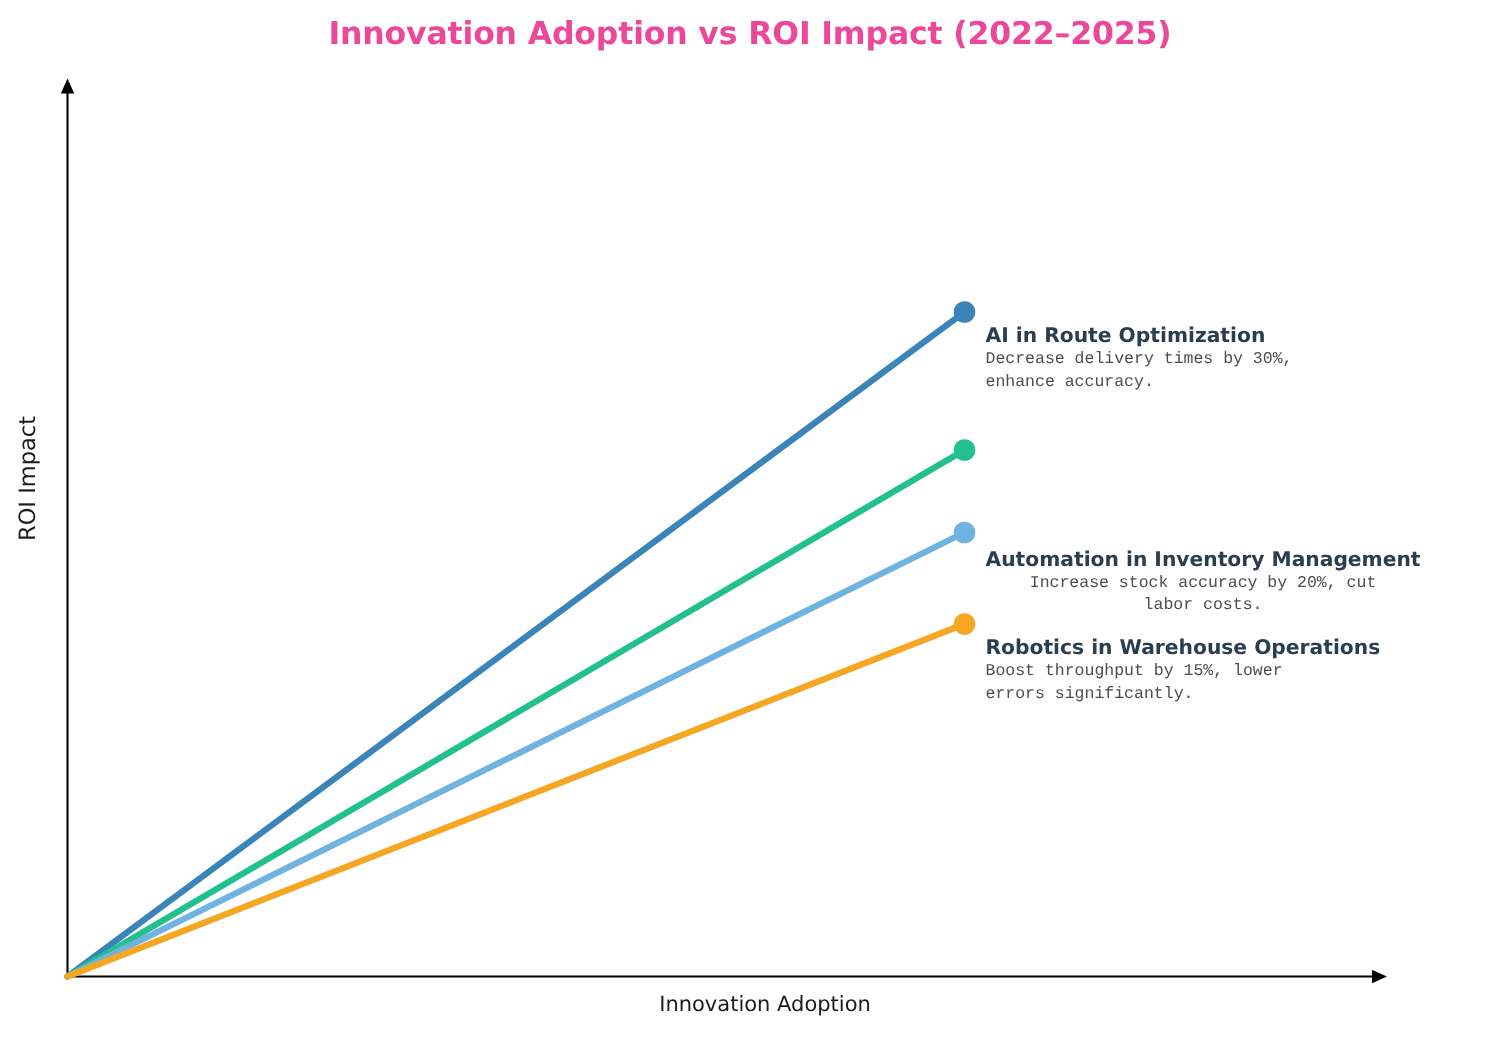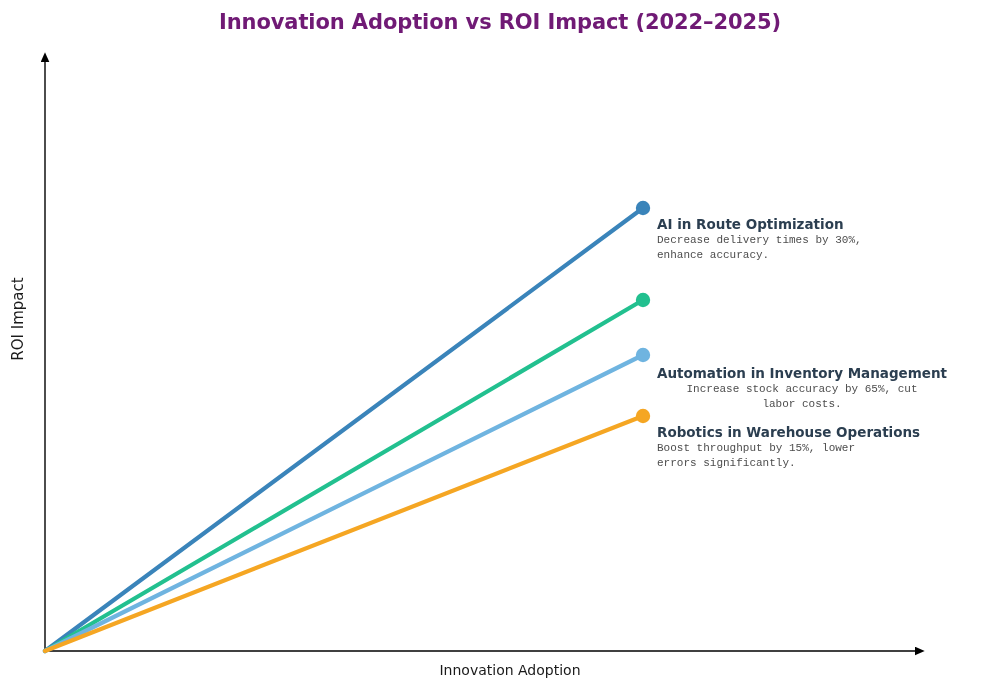--- a/index.html
+++ b/index.html
@@ -19,21 +19,21 @@
   
   #chart-title {
     position: absolute;
     left: 0;
     top: 10px;
     width: 1000px;
     text-align: center;
     font-family: "DejaVu Sans", sans-serif;
     font-size: 21px;
     font-weight: bold;
-    color: #701a75;
+    color: #ec4899;
     letter-spacing: -0.1px;
     white-space: nowrap;
   }
 
   
   #plot-svg {
     position: absolute;
     left: 0;
     top: 0;
     width: 1000px;
@@ -125,21 +125,21 @@
 
   <div class="annotation" style="left:657px; top:187px;">
     <div class="annotation-title">AI in Route Optimization</div>
     <div class="annotation-desc">Decrease delivery times by 30%,</div>
     <div class="annotation-desc">enhance accuracy.</div>
   </div>
 
 
   <div class="annotation" style="left:657px; top:336px;text-align:center;">
     <div class="annotation-title">Automation in Inventory Management</div>
-    <div class="annotation-desc">Increase stock accuracy by 65%, cut</div>
+    <div class="annotation-desc">Increase stock accuracy by 20%, cut</div>
     <div class="annotation-desc">labor costs.</div>
   </div>
 
   <div class="annotation" style="left:657px; top:395px;">
     <div class="annotation-title">Robotics in Warehouse Operations</div>
     <div class="annotation-desc">Boost throughput by 15%, lower</div>
     <div class="annotation-desc">errors significantly.</div>
   </div>
 
   <div id="x-axis-label">Innovation Adoption</div>

